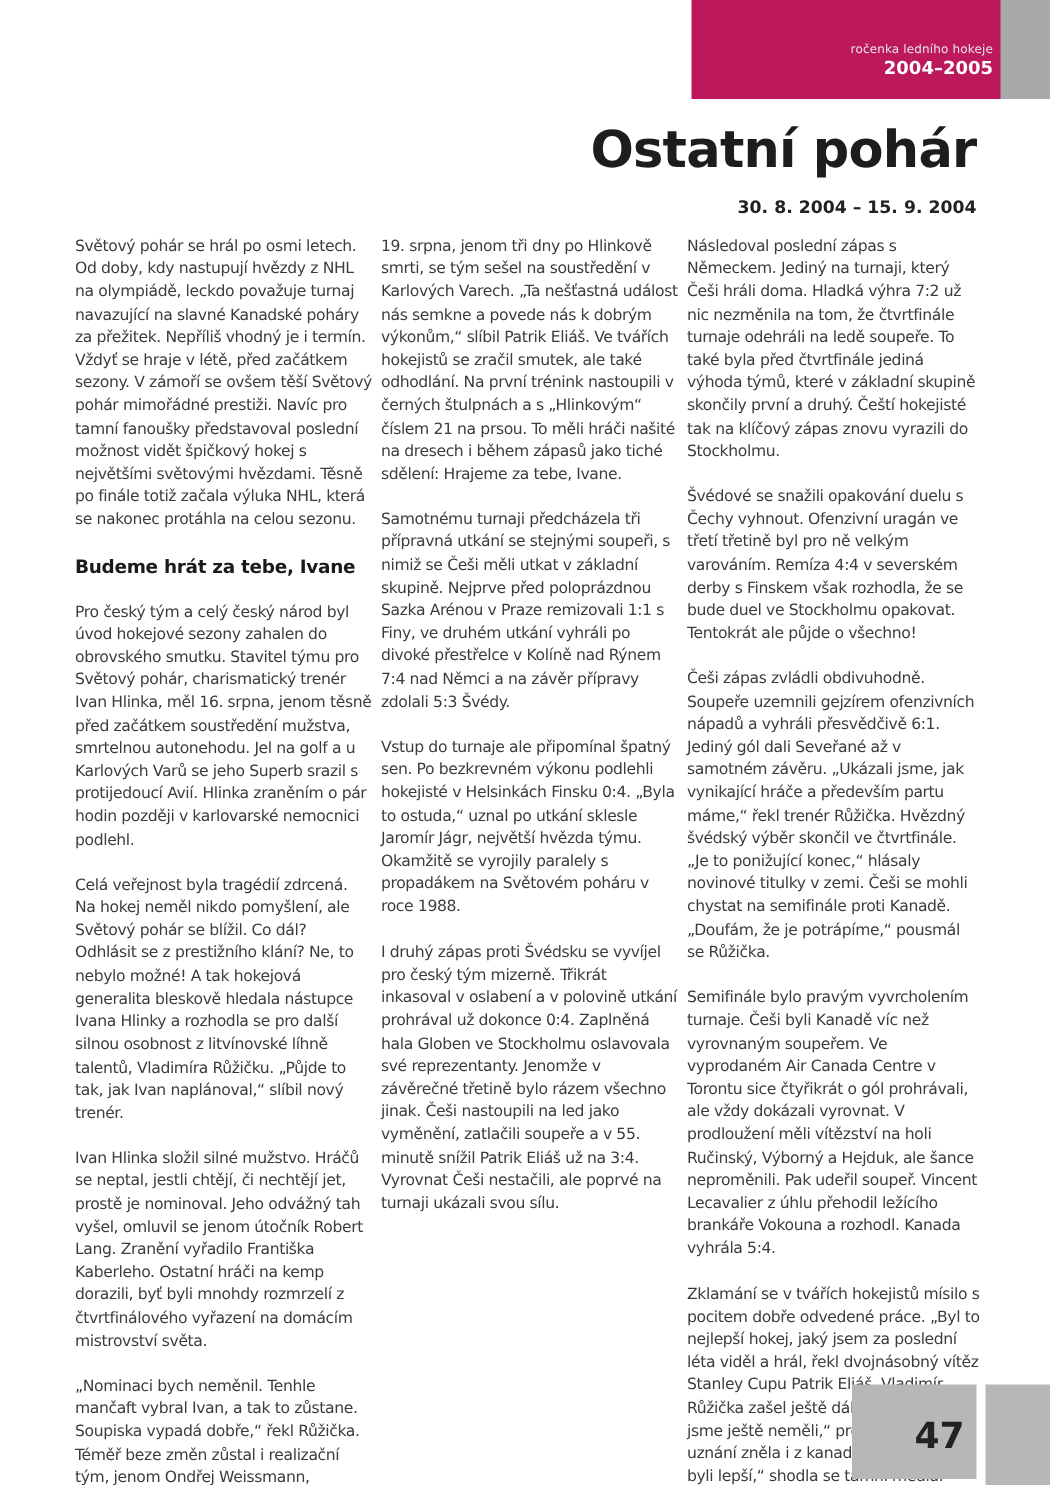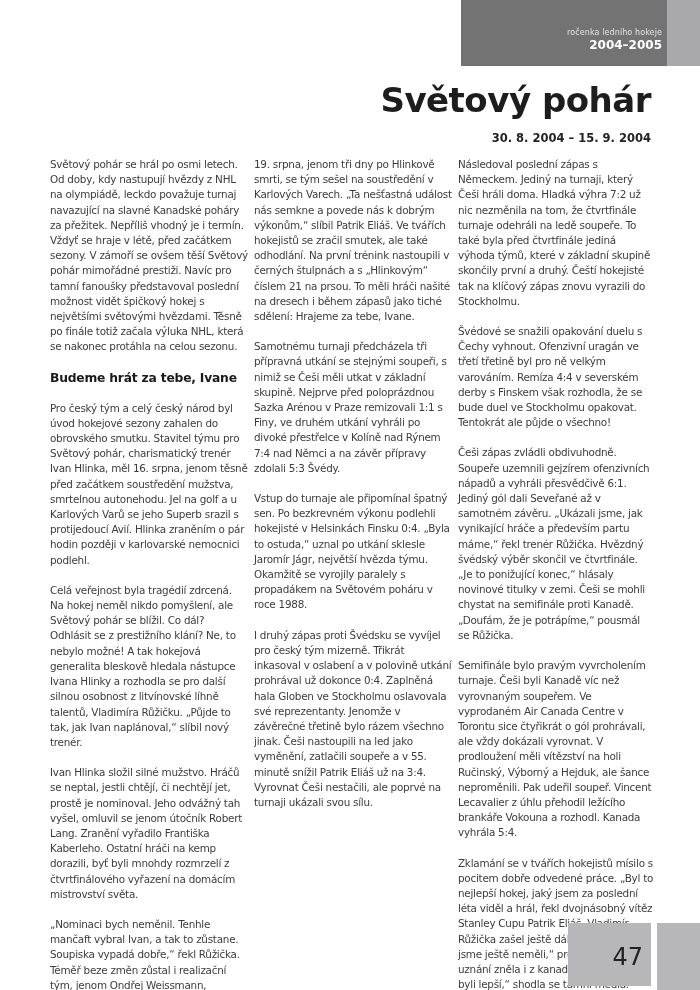--- a/index.html
+++ b/index.html
@@ -1,42 +1,42 @@
 <!DOCTYPE html>
 <html><head>
 <meta charset="utf-8">
 <style>
   html, body { margin: 0; padding: 0; background: #ffffff; }
   body { width: 700px; height: 990px; position: relative; overflow: hidden; font-family: "DejaVu Sans", sans-serif; color: #3a3a3a; }
-  .header-box { position: absolute; left: 461px; top: 0; width: 209px; height: 66px; background: #737373; }
+  .header-box { position: absolute; left: 461px; top: 0; width: 209px; height: 66px; background: #be185d; }
   .header-side { position: absolute; left: 667px; top: 0; width: 33px; height: 66px; background: #a9a9ab; }
   .header-sub { position: absolute; right: 8px; top: 28px; font-size: 8px; color: #e4e4e4; letter-spacing: 0.1px; }
   .header-years { position: absolute; right: 8px; top: 38px; font-size: 12px; font-weight: bold; color: #ffffff; text-align: center; }
   .title { position: absolute; right: 49px; top: 80px; font-family: "DejaVu Sans", sans-serif; font-weight: bold; font-size: 34px; color: #1d1d1d; letter-spacing: -0.5px; line-height: 40px; }
   .dates { position: absolute; right: 49px; top: 131px; font-size: 11.5px; font-weight: bold; color: #222; }
   .col { position: absolute; top: 157px; width: 198px; font-family: "DejaVu Sans", sans-serif; font-size: 10.4px; line-height: 15.2px; color: #3c3c3c; letter-spacing: -0.25px; }
   .col1 { left: 50px; }
   .col2 { left: 254px; }
   .col3 { left: 458px; width: 196px; }
   .col p { margin: 0 0 15px 0; }
   .col h3 { margin: 0 0 15px 0; font-size: 12.3px; font-weight: bold; color: #1a1a1a; line-height: 16px; letter-spacing: -0.2px; }
-  .pagenum-box { position: absolute; left: 568px; top: 923px; width: 83px; height: 63px; background: #b7b7b9; }
+  .pagenum-box { position: absolute; left: 568px; top: 923px; width: 83px; height: 63px; background: #b7b7b9; font-weight: bold; }
   .pagenum-side { position: absolute; left: 657px; top: 923px; width: 43px; height: 67px; background: #b7b7b9; }
   .pagenum { position: absolute; right: 8px; top: 20px; font-size: 24px; color: #222; }
 </style>
 </head>
 <body>
 
 <div class="header-box">
   <div class="header-sub">ročenka ledního hokeje</div>
   <div class="header-years">2004–2005</div>
 </div>
 <div class="header-side"></div>
 
-<h1 class="title" style="margin:0;">Světový pohár</h1>
+<h1 class="title" style="margin:0;">Ostatní pohár</h1>
 <div class="dates">30. 8. 2004 – 15. 9. 2004</div>
 
 <div class="col col1">
     <p>Světový pohár se hrál po osmi letech. Od doby, kdy nastupují hvězdy z NHL na olympiádě, leckdo považuje turnaj navazující na slavné Kanadské poháry za přežitek. Nepříliš vhodný je i termín. Vždyť se hraje v létě, před začátkem sezony. V zámoří se ovšem těší Světový pohár mimořádné prestiži. Navíc pro tamní fanoušky představoval poslední možnost vidět špičkový hokej s největšími světovými hvězdami. Těsně po finále totiž začala výluka NHL, která se nakonec protáhla na celou sezonu.</p>
     <h3>Budeme hrát za tebe, Ivane</h3>
     <p>Pro český tým a celý český národ byl úvod hokejové sezony zahalen do obrovského smutku. Stavitel týmu pro Světový pohár, charismatický trenér Ivan Hlinka, měl 16. srpna, jenom těsně před začátkem soustředění mužstva, smrtelnou autonehodu. Jel na golf a u Karlových Varů se jeho Superb srazil s protijedoucí Avií. Hlinka zraněním o pár hodin později v karlovarské nemocnici podlehl.</p>
     <p>Celá veřejnost byla tragédií zdrcená. Na hokej neměl nikdo pomyšlení, ale Světový pohár se blížil. Co dál? Odhlásit se z prestižního klání? Ne, to nebylo možné! A tak hokejová generalita bleskově hledala nástupce Ivana Hlinky a rozhodla se pro další silnou osobnost z litvínovské líhně talentů, Vladimíra Růžičku. „Půjde to tak, jak Ivan naplánoval,“ slíbil nový trenér.</p>
     <p>Ivan Hlinka složil silné mužstvo. Hráčů se neptal, jestli chtějí, či nechtějí jet, prostě je nominoval. Jeho odvážný tah vyšel, omluvil se jenom útočník Robert Lang. Zranění vyřadilo Františka Kaberleho. Ostatní hráči na kemp dorazili, byť byli mnohdy rozmrzelí z čtvrtfinálového vyřazení na domácím mistrovství světa.</p>
     <p>„Nominaci bych neměnil. Tenhle mančaft vybral Ivan, a tak to zůstane. Soupiska vypadá dobře,“ řekl Růžička. Téměř beze změn zůstal i realizační tým, jenom Ondřej Weissmann, původní Hlinkův asistent, se turnaje nemohl zúčastnit.</p>
   </div>

